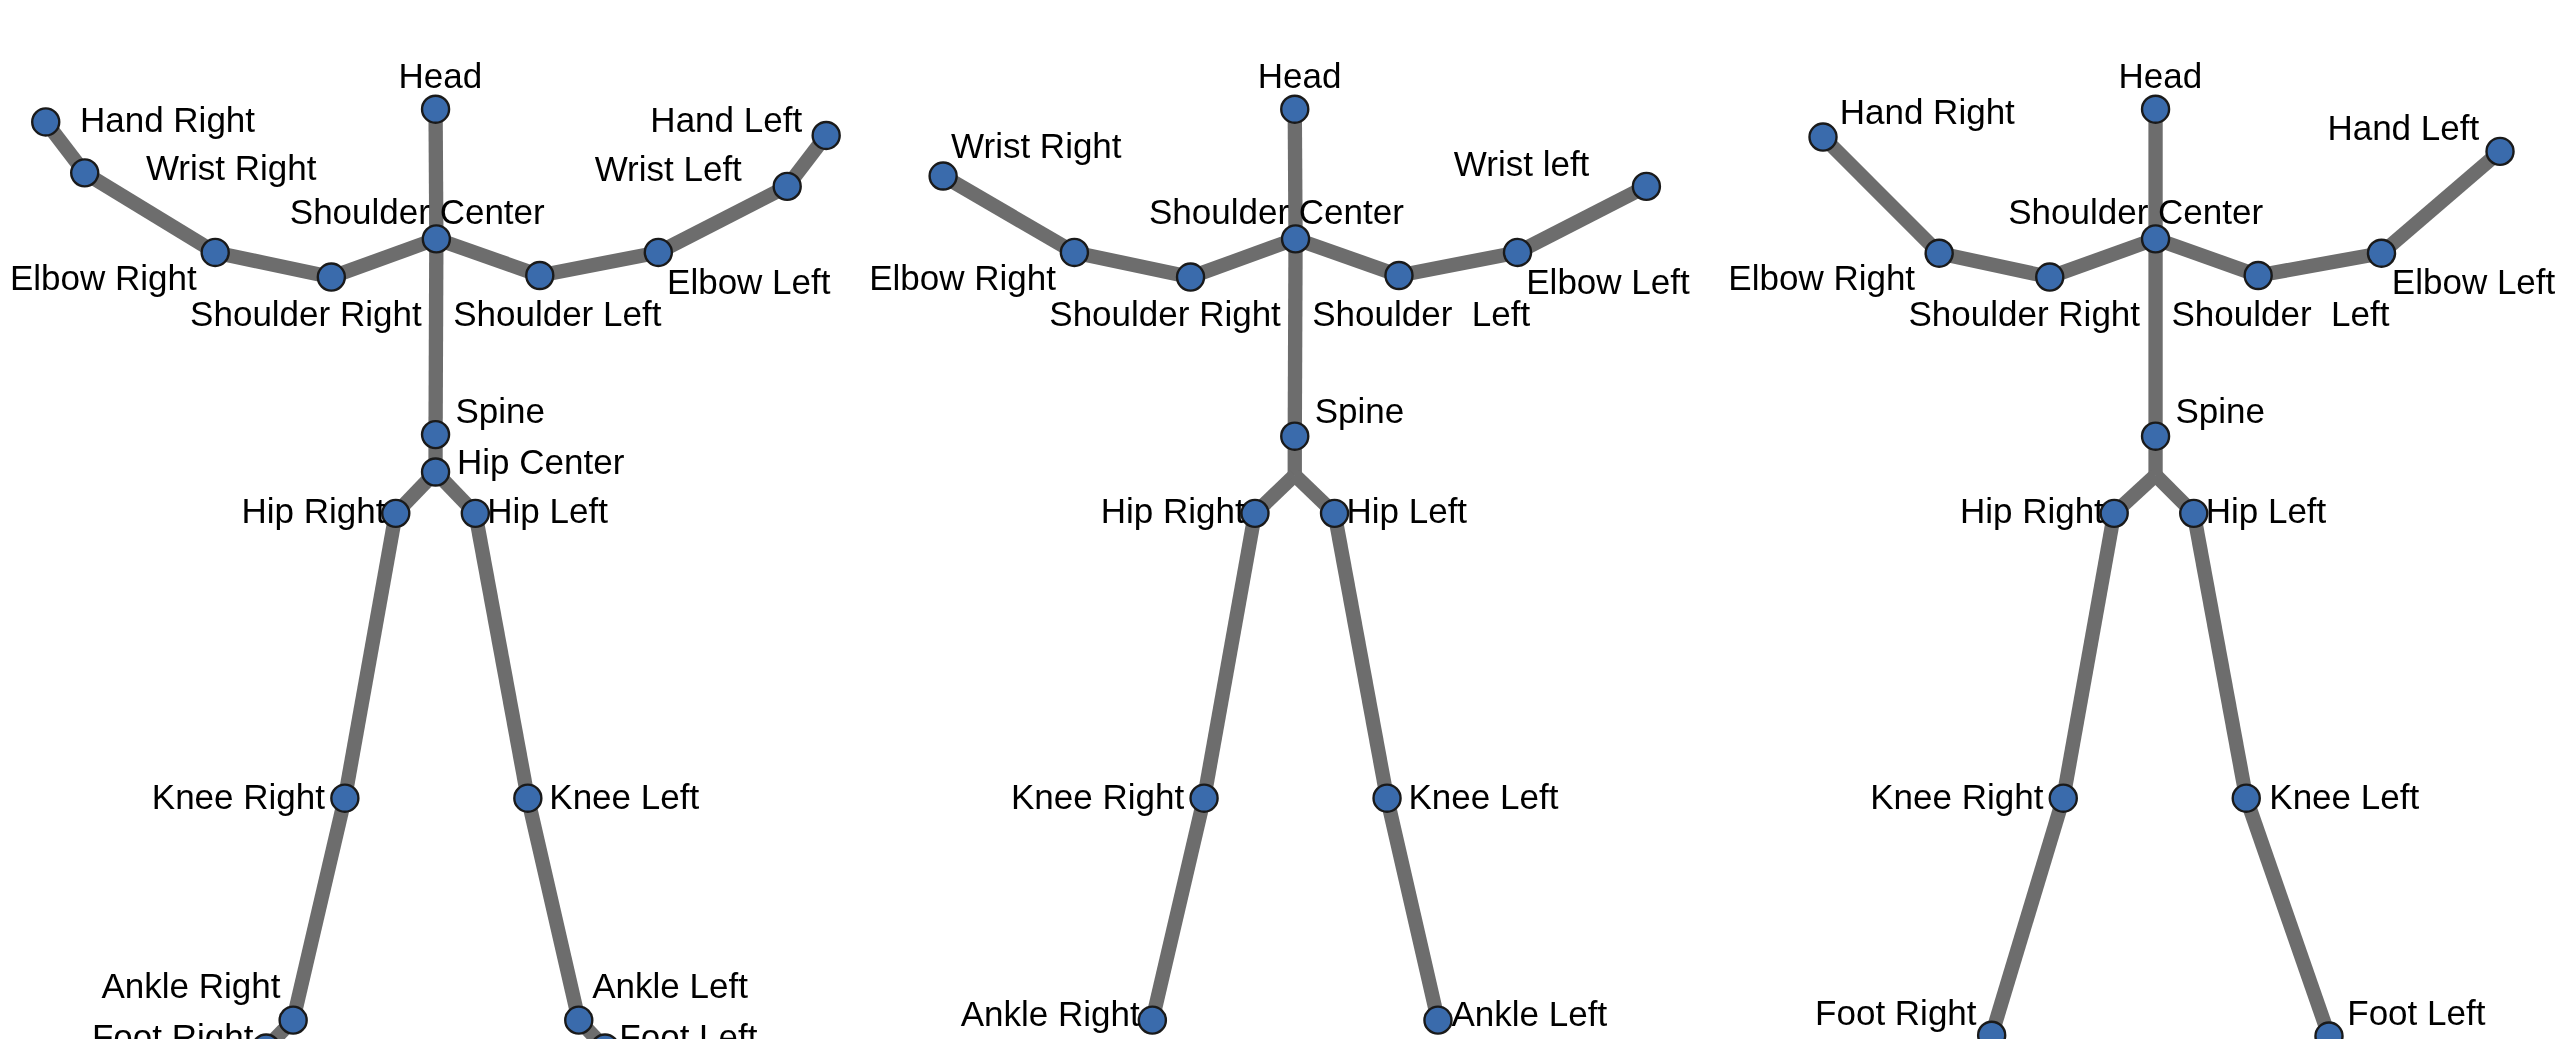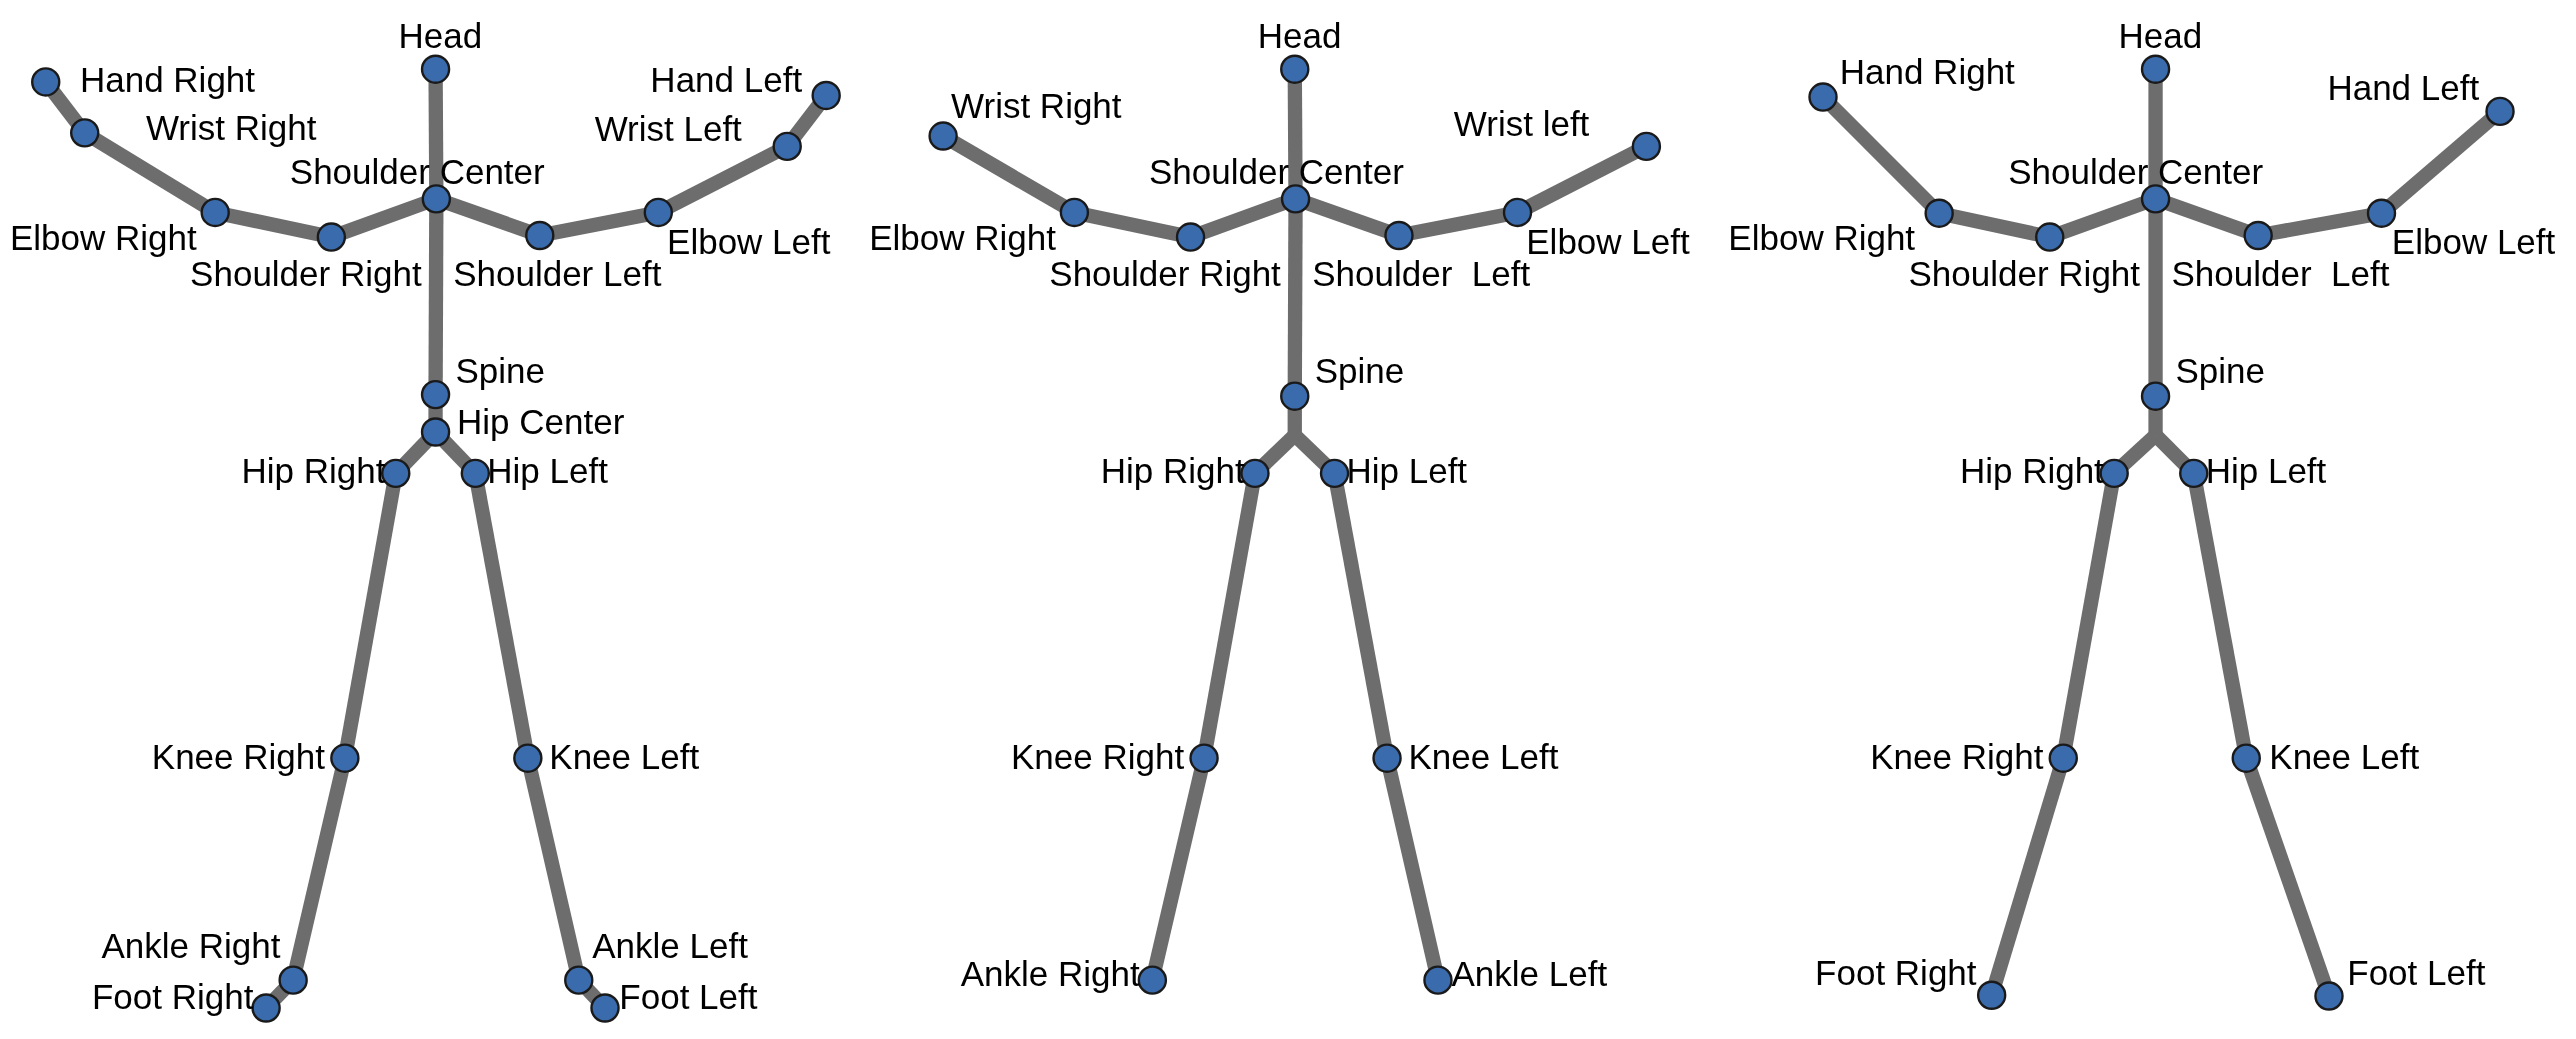--- a/index.html
+++ b/index.html
@@ -2,21 +2,21 @@
 <html style="font-size:12.7px"><head>
 <meta charset="utf-8">
 <style>
   html, body { margin: 0; padding: 0; }
   body {
     width: 2576px; height: 1039px;
     background: #ffffff;
     font-family: "Liberation Sans", sans-serif;
     overflow: hidden;
   }
-  #canvas { position: relative; width: 2576px; height: 882px; }
+  #canvas { position: relative; width: 2576px; height: 882px; margin-top: 40px; }
   svg { display: block; }
   svg text {
     white-space: pre;
     font-family: "Liberation Sans", sans-serif;
     font-size: 44px;
     fill: #000000;
   }
 </style>
 </head>
 <body>

